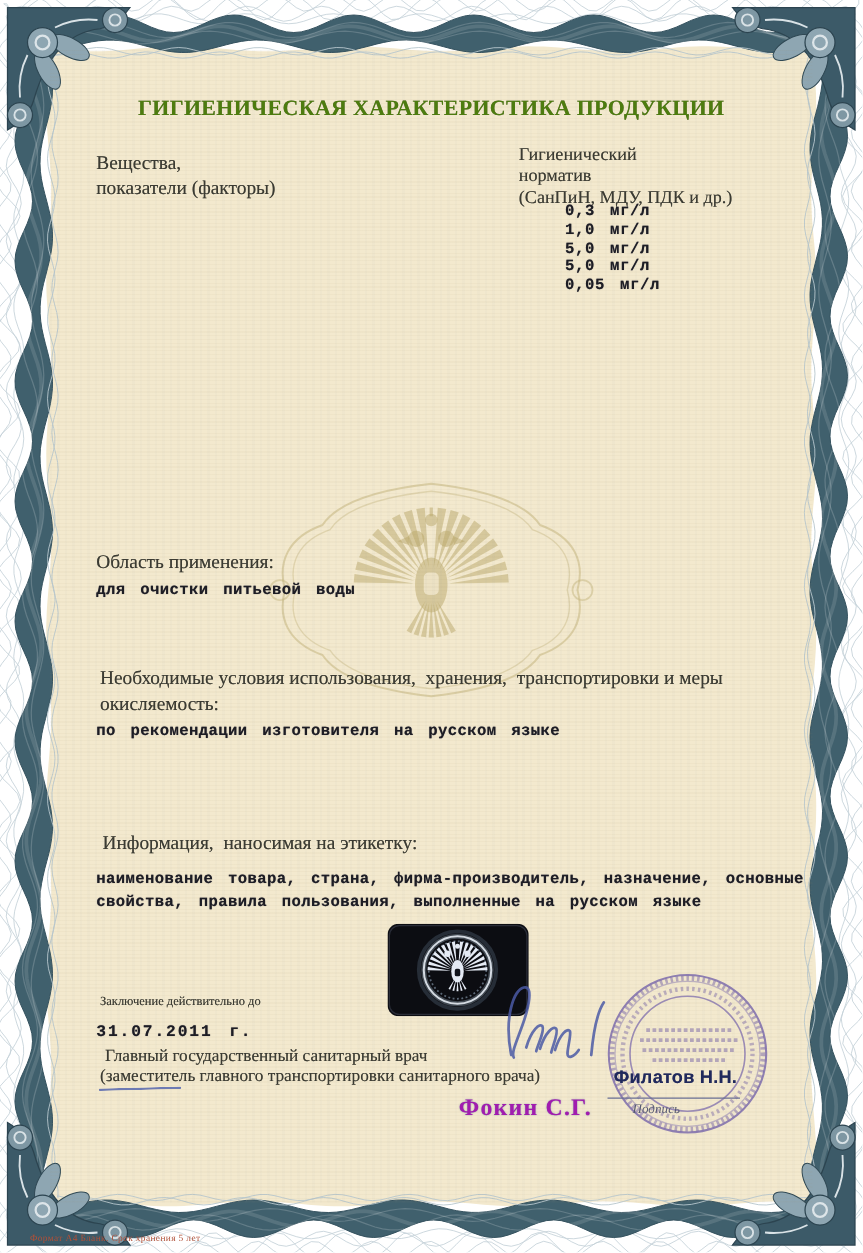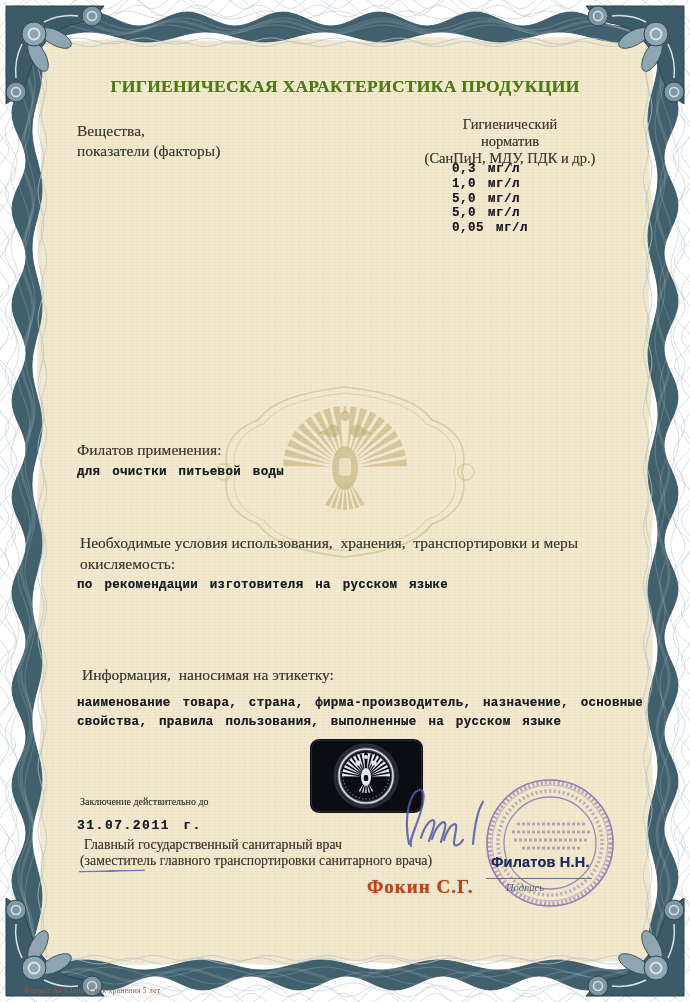--- a/index.html
+++ b/index.html
@@ -9,21 +9,21 @@
   #frame{position:absolute;left:0;top:0;z-index:1;}
   .texture{position:absolute;left:40px;top:40px;right:40px;bottom:40px;z-index:2;pointer-events:none;
     background-image:repeating-linear-gradient(0deg, rgba(160,138,92,.05) 0 1px, rgba(0,0,0,0) 1px 3px),
                      repeating-linear-gradient(90deg, rgba(120,140,160,.03) 0 2px, rgba(0,0,0,0) 2px 6px);}
   .preprint{position:absolute;z-index:3;color:#3b3b33;text-shadow:0 0 .4px rgba(60,60,50,.6);}
   .typed{position:absolute;z-index:3;font-family:"Liberation Mono",monospace;font-weight:bold;
          color:#1d1d24;text-shadow:0 0 .6px rgba(25,25,50,.65);word-spacing:4px;letter-spacing:.3px;}
   .title{left:45px;top:76px;width:600px;text-align:center;font-weight:bold;font-size:17.5px;
          letter-spacing:.3px;color:#4d7c0f;}
   .col-left{left:77px;top:121px;font-size:15.5px;line-height:20px;}
-  .col-right{left:415px;top:116px;width:190px;text-align:center;font-size:14.5px;line-height:17.2px;}
+  .col-right{left:415px;top:116px;width:190px;text-align:left;font-size:14.5px;line-height:17.2px;}
   .substances{left:77px;top:169px;font-size:12.5px;line-height:14.9px;}
   .values{left:452px;top:162px;font-size:12.5px;line-height:14.8px;letter-spacing:.5px;}
   .lbl-app{left:77px;top:441px;font-size:15.5px;}
   .val-app{left:77px;top:465px;font-size:12.5px;}
   .lbl-cond{left:80px;top:533px;font-size:15.5px;line-height:20.5px;}
   .val-cond{left:77px;top:578px;font-size:12.5px;}
   .lbl-info{left:82px;top:666px;font-size:15.5px;}
   .val-info{left:77px;top:694px;font-size:12.5px;line-height:18.5px;}
   .lbl-valid{left:80px;top:796px;font-size:10px;}
   .date{left:77px;top:818px;font-size:13px;letter-spacing:1.5px;}
@@ -31,21 +31,21 @@
   .role2{left:80px;top:853px;font-size:13.8px;}
   .pre{white-space:pre;}
   #holo{position:absolute;left:310px;top:739px;z-index:3;}
   #signature{position:absolute;left:395px;top:780px;z-index:5;}
   #round-stamp{position:absolute;left:484px;top:778px;z-index:3;}
   .stamp-name{position:absolute;left:491px;top:854px;z-index:6;font-family:"Liberation Sans",sans-serif;
       font-weight:bold;font-size:14.5px;color:#20295c;letter-spacing:.2px;text-shadow:0 0 .5px rgba(30,40,90,.6);}
   .sig-line{position:absolute;left:486px;top:878px;width:106px;height:0;border-top:1.2px solid #6a6f94;z-index:6;}
   .sig-caption{position:absolute;left:506px;top:882px;z-index:6;font-style:italic;font-size:10.5px;color:#565a72;}
   .facsimile{position:absolute;left:367px;top:876px;z-index:5;font-weight:bold;font-size:19px;
-      color:#c2410c;letter-spacing:1px;text-shadow:0 0 1.2px rgba(117,135,166,.9);text-align:center;}
+      color:#a21caf;letter-spacing:1px;text-shadow:0 0 1.2px rgba(117,135,166,.9);text-align:center;}
   .pen-underline{position:absolute;left:79px;top:870px;width:66px;height:0;border-top:2px solid #5768b0;
       transform:rotate(-1.5deg);border-radius:2px;opacity:.85;z-index:4;}
   .footer{position:absolute;left:24px;top:986px;z-index:7;font-size:7.5px;color:#b05038;letter-spacing:.3px;}
 </style>
 </head>
 <body>
 
 <div class="page">
 
   <svg id="frame" width="690" height="1002" viewBox="0 0 690 1002">
@@ -122,21 +122,21 @@
   </div>
 
   <div class="typed values">
     <div>0,3 мг/л</div>
     <div>1,0 мг/л</div>
     <div>5,0 мг/л</div>
     <div>5,0 мг/л</div>
     <div>0,05 мг/л</div>
   </div>
 
-  <div class="preprint lbl-app">Филатов применения:</div>
+  <div class="preprint lbl-app">Область применения:</div>
   <div class="typed val-app">для очистки питьевой воды</div>
 
   <div class="preprint lbl-cond">
     <div class="pre">Необходимые условия использования,  хранения,  транспортировки и меры</div>
     <div>окисляемость:</div>
   </div>
   <div class="typed val-cond">по рекомендации изготовителя на русском языке</div>
 
   <div class="preprint lbl-info pre">Информация,  наносимая на этикетку:</div>
   <div class="typed val-info">

